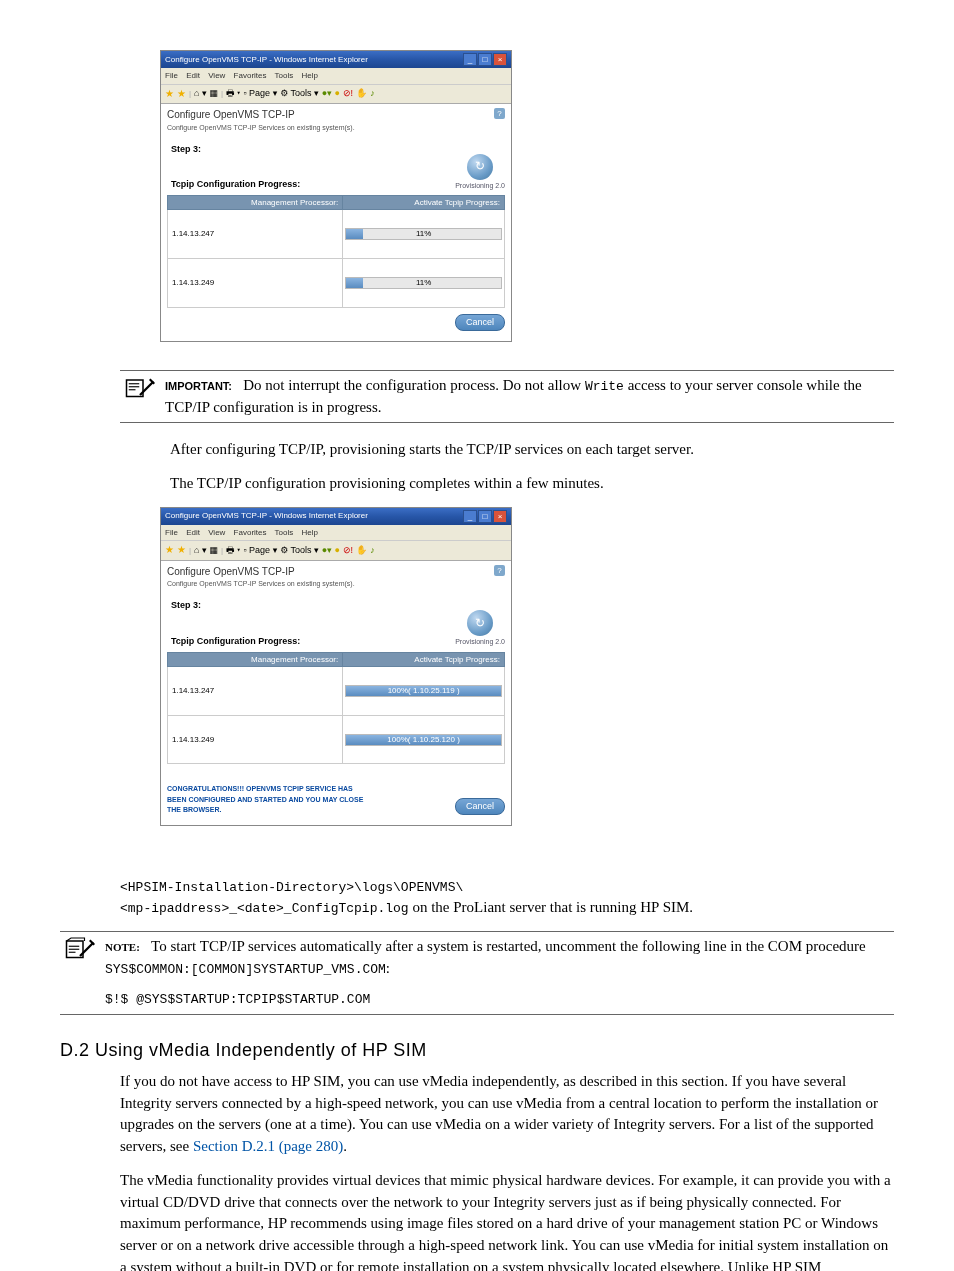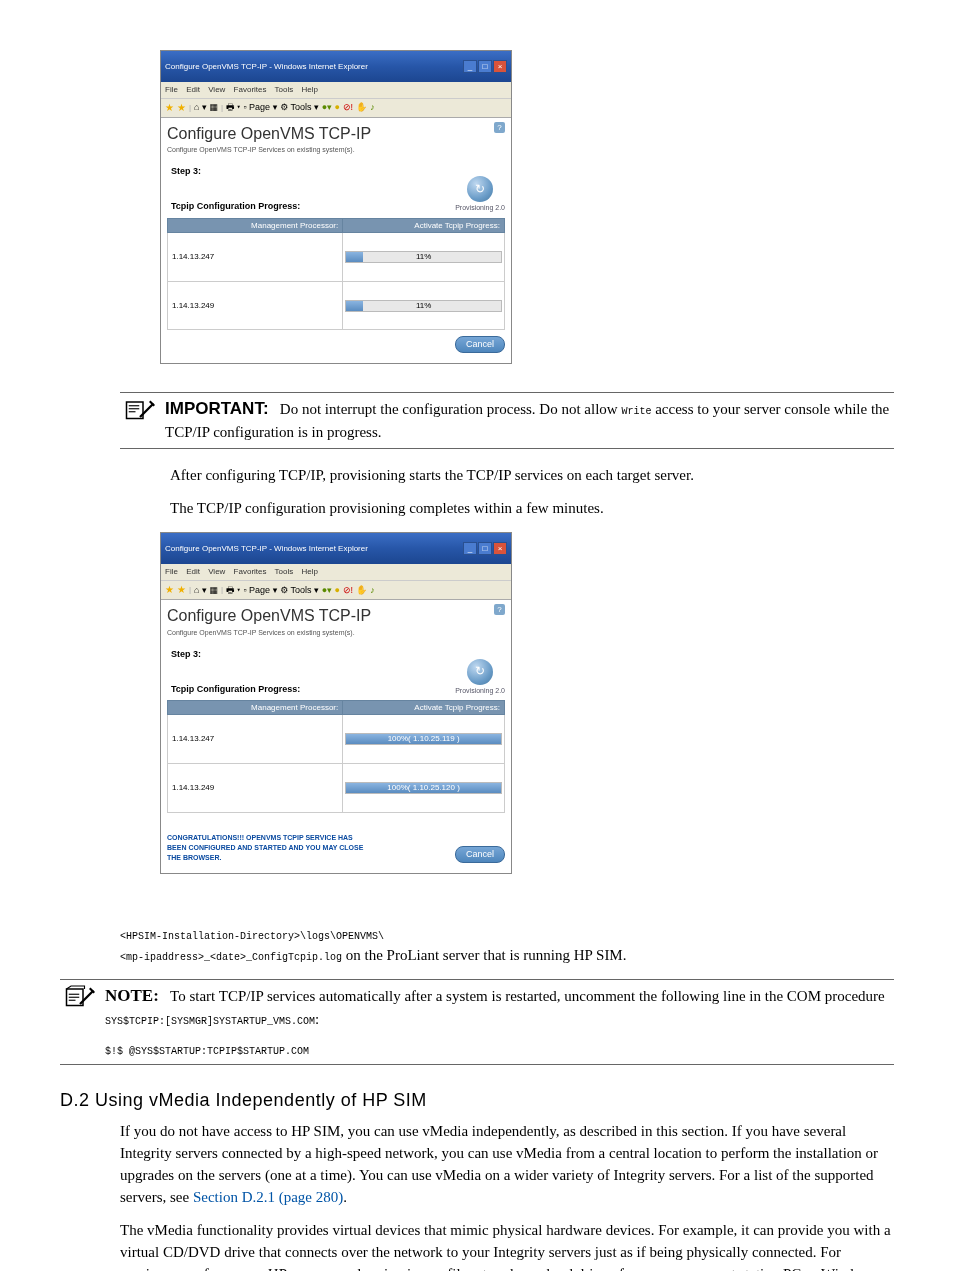--- a/index.html
+++ b/index.html
@@ -14,21 +14,21 @@
   .screenshot-container {
     margin: 0 0 28px 100px;
     border: 1px solid #888;
     width: 350px;
     font-family: Tahoma, Arial, sans-serif;
     font-size: 8px;
   }
   .ie-titlebar {
     background: linear-gradient(to bottom, #3b6ec5 0%, #2756a8 50%, #1c4690 100%);
     color: #fff;
-    padding: 9px 4px;
+    padding: 2px 4px;
     display: flex;
     align-items: center;
     justify-content: space-between;
   }
   .ie-titlebar .title-text { font-size: 8px; }
   .ie-winbuttons { display: flex; gap: 1px; }
   .ie-winbuttons span {
     display: inline-block;
     width: 12px; height: 11px;
     background: #4a7cd0;
@@ -58,21 +58,21 @@
   .tb-icon { font-size: 9px; }
   .tb-green { color: #5a8a00; }
   .tb-red { color: #c00; }
   .tb-yellow { color: #d8b000; }
   .ie-content { background: #fff; padding: 4px 6px 10px 6px; }
   .cfg-header {
     display: flex;
     justify-content: space-between;
     align-items: flex-start;
   }
-  .cfg-title { font-size: 16px; color: #333; }
+  .cfg-title { font-size: 10px; color: #333; }
   .cfg-sub { font-size: 7px; color: #555; }
   .help-q {
     background: #7fa8cc; color: #fff;
     width: 11px; height: 11px;
     font-size: 8px;
     text-align: center; line-height: 11px;
     border-radius: 2px;
   }
   .step-row {
     display: flex; justify-content: space-between; align-items: flex-end;
@@ -133,27 +133,27 @@
     width: 40px;
     flex-shrink: 0;
     text-align: left;
     padding-left: 5px;
   }
   .note-svg { width: 30px; height: 25px; }
   .note-body { flex: 1; padding-left: 0; }
   .note-label {
     font-family: 'Arial Black', Arial, sans-serif;
     font-weight: 900;
-    font-size: 17px;
+    font-size: 11px;
   }
   .plain-note { border-top: none; }
   .plain-note .note-label { font-weight: bold; font-family: Georgia, serif; }
 
   .body-text { margin: 0 0 12px 110px; }
-  code, .mono { font-family: 'Courier New', monospace; font-size: 10px; }
+  code, .mono { font-family: 'Courier New', monospace; font-size: 13px; }
   .section-num {
     font-family: Arial, Helvetica, sans-serif;
     font-weight: normal;
     font-size: 18px;
     margin: 22px 0 8px 0;
     letter-spacing: 0.5px;
   }
   .link { color: #0054a6; }
   .note-wrap { margin: 0 0 16px 60px; }
   .note-wrap-full { margin: 0 0 16px 0; }
@@ -362,21 +362,21 @@
         <rect x="2" y="6" width="22" height="22" fill="none" stroke="#000" stroke-width="2"></rect>
         <path d="M 2 6 L 8 2 L 26 2 L 26 6" fill="none" stroke="#000" stroke-width="1.5"></path>
         <line x1="5" y1="13" x2="19" y2="13" stroke="#000" stroke-width="1.5"></line>
         <line x1="5" y1="17" x2="19" y2="17" stroke="#000" stroke-width="1.5"></line>
         <line x1="5" y1="21" x2="14" y2="21" stroke="#000" stroke-width="1.5"></line>
         <path d="M 20 26 L 38 8" stroke="#000" stroke-width="3" fill="none"></path>
         <path d="M 34 4 L 40 10 L 38 12 L 32 6 Z" fill="#000"></path>
       </svg>
     </div>
     <div class="note-body">
-      <span class="note-label" style="font-family:Georgia,serif">NOTE:</span>&nbsp;&nbsp;&nbsp;<span>To start TCP/IP services automatically after a system is restarted, uncomment the following line in the COM procedure </span><code>SYS$TCPIP:[SYSMGR]SYSTARTUP_VMS.COM</code><span>:</span>
+      <span class="note-label" style="font-family:Georgia,serif">NOTE:</span>&nbsp;&nbsp;&nbsp;<span>To start TCP/IP services automatically after a system is restarted, uncomment the following line in the COM procedure </span><code>SYS$COMMON:[COMMON]SYSTARTUP_VMS.COM</code><span>:</span>
       <div style="height:8px"></div>
       <code>$!$ @SYS$STARTUP:TCPIP$STARTUP.COM</code>
     </div>
   </div>
 </div>
 
 <h2 class="section-num">D.2 Using vMedia Independently of HP SIM</h2>
 
 <p class="body-text" style="margin-left:60px">
   <span>If you do not have access to HP SIM, you can use vMedia independently, as described in this section. If you have several Integrity servers connected by a high-speed network, you can use vMedia from a central location to perform the installation or upgrades on the servers (one at a time). You can use vMedia on a wider variety of Integrity servers. For a list of the supported servers, see </span><span class="link">Section D.2.1 (page 280)</span><span>.</span>

